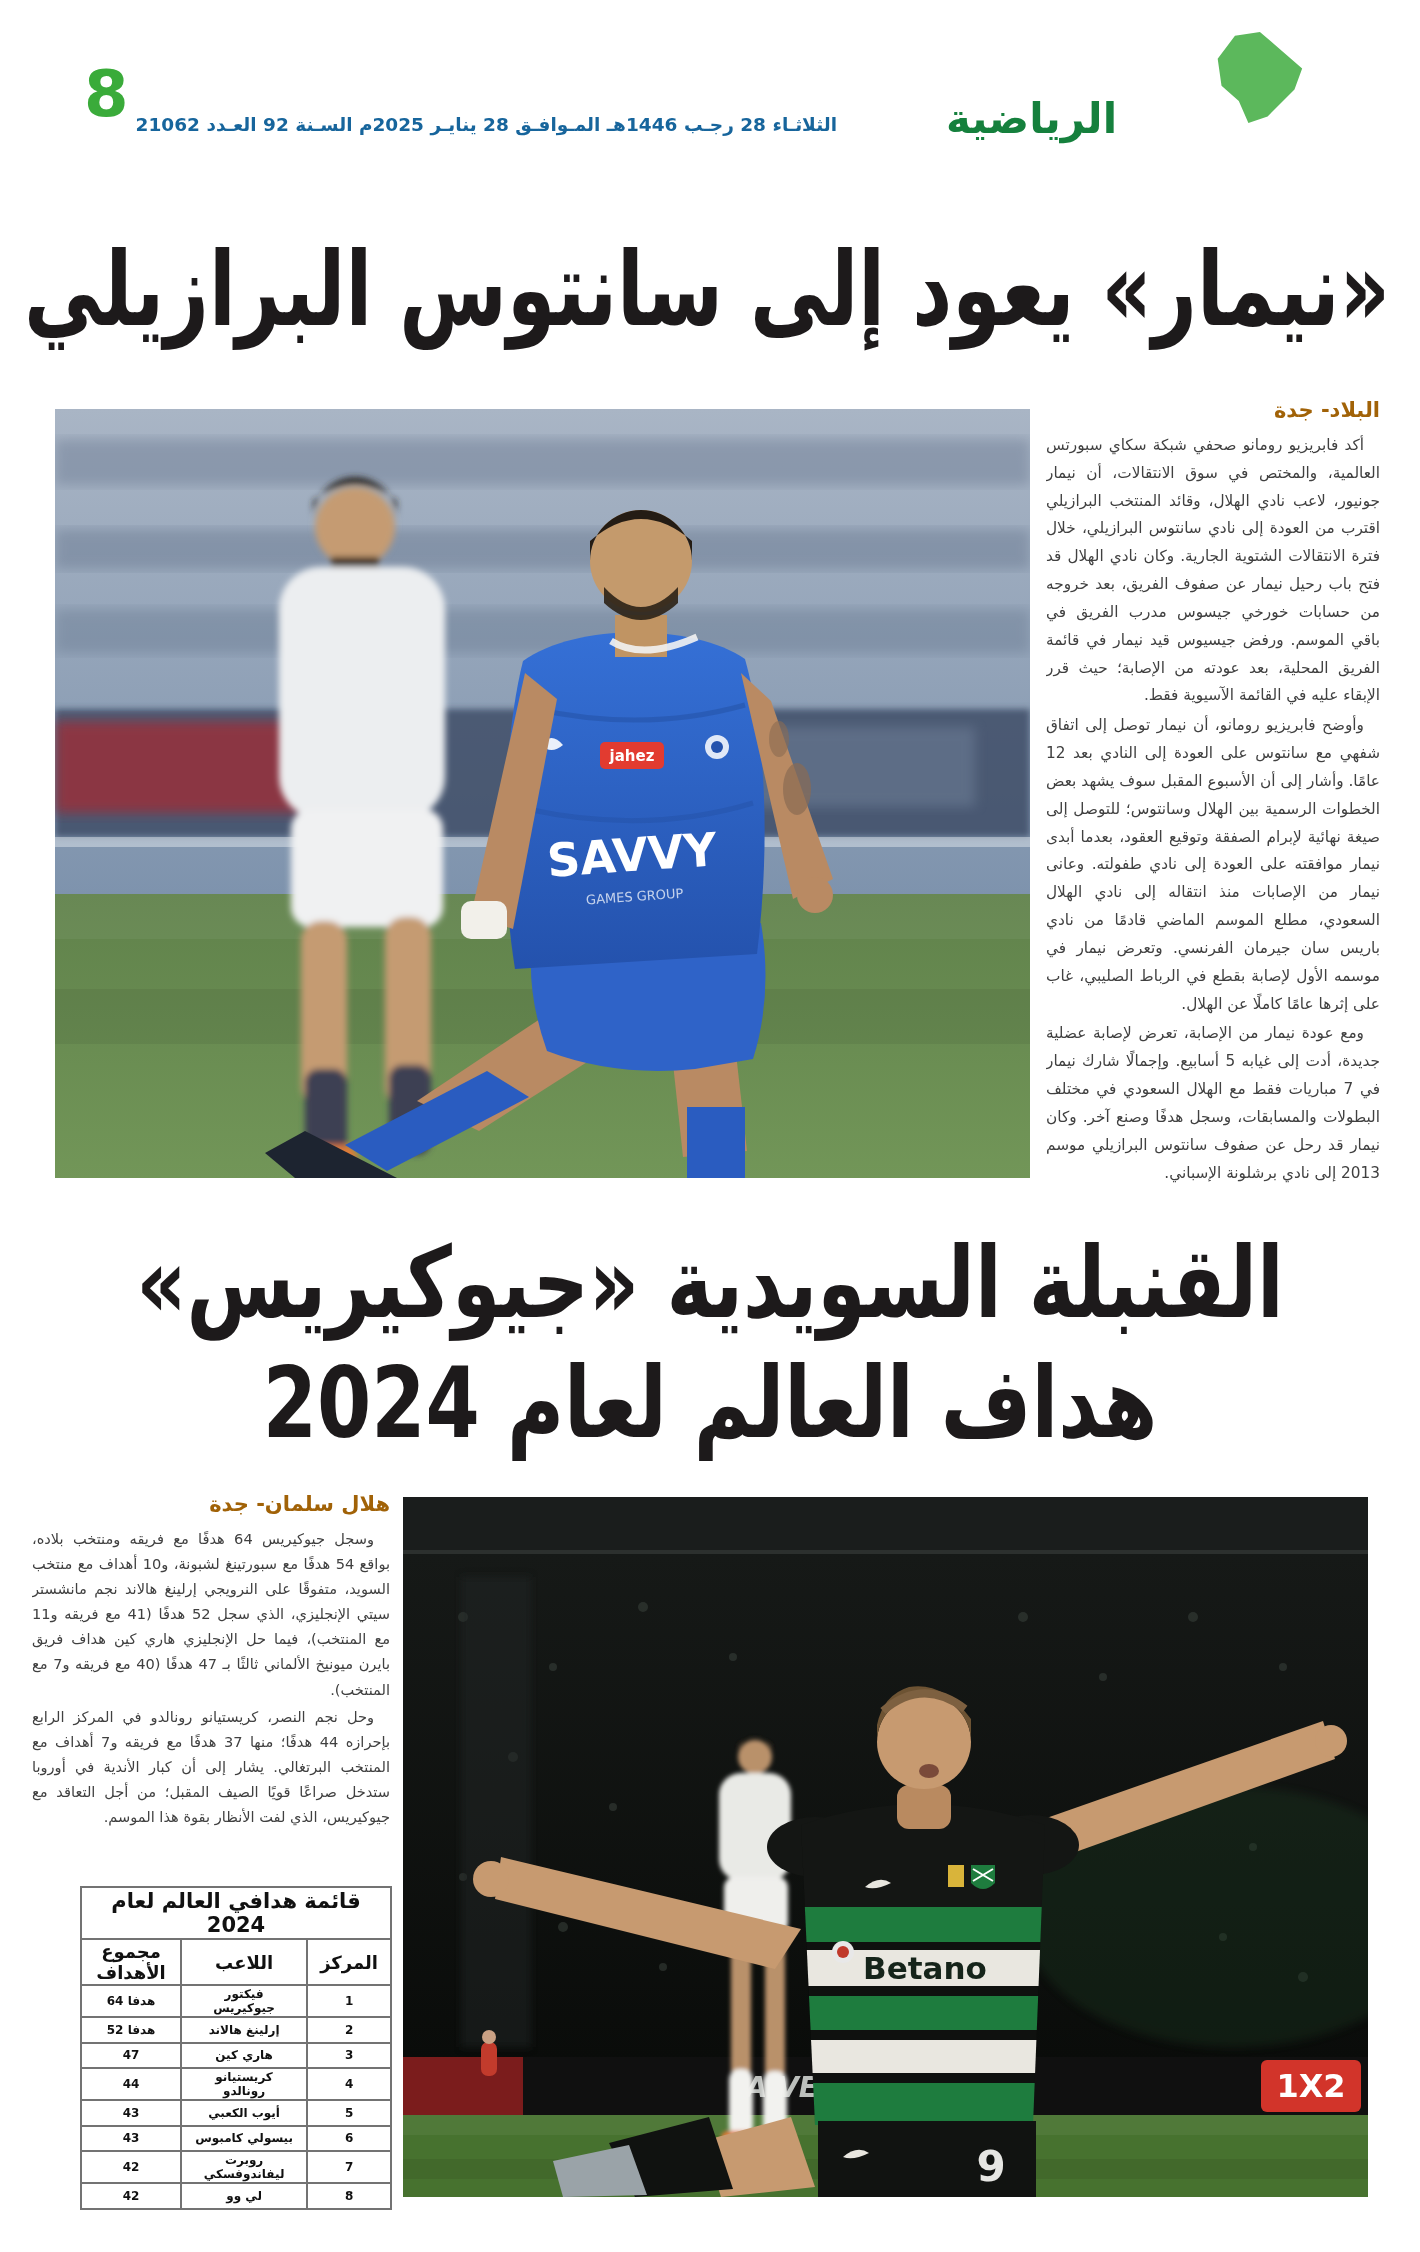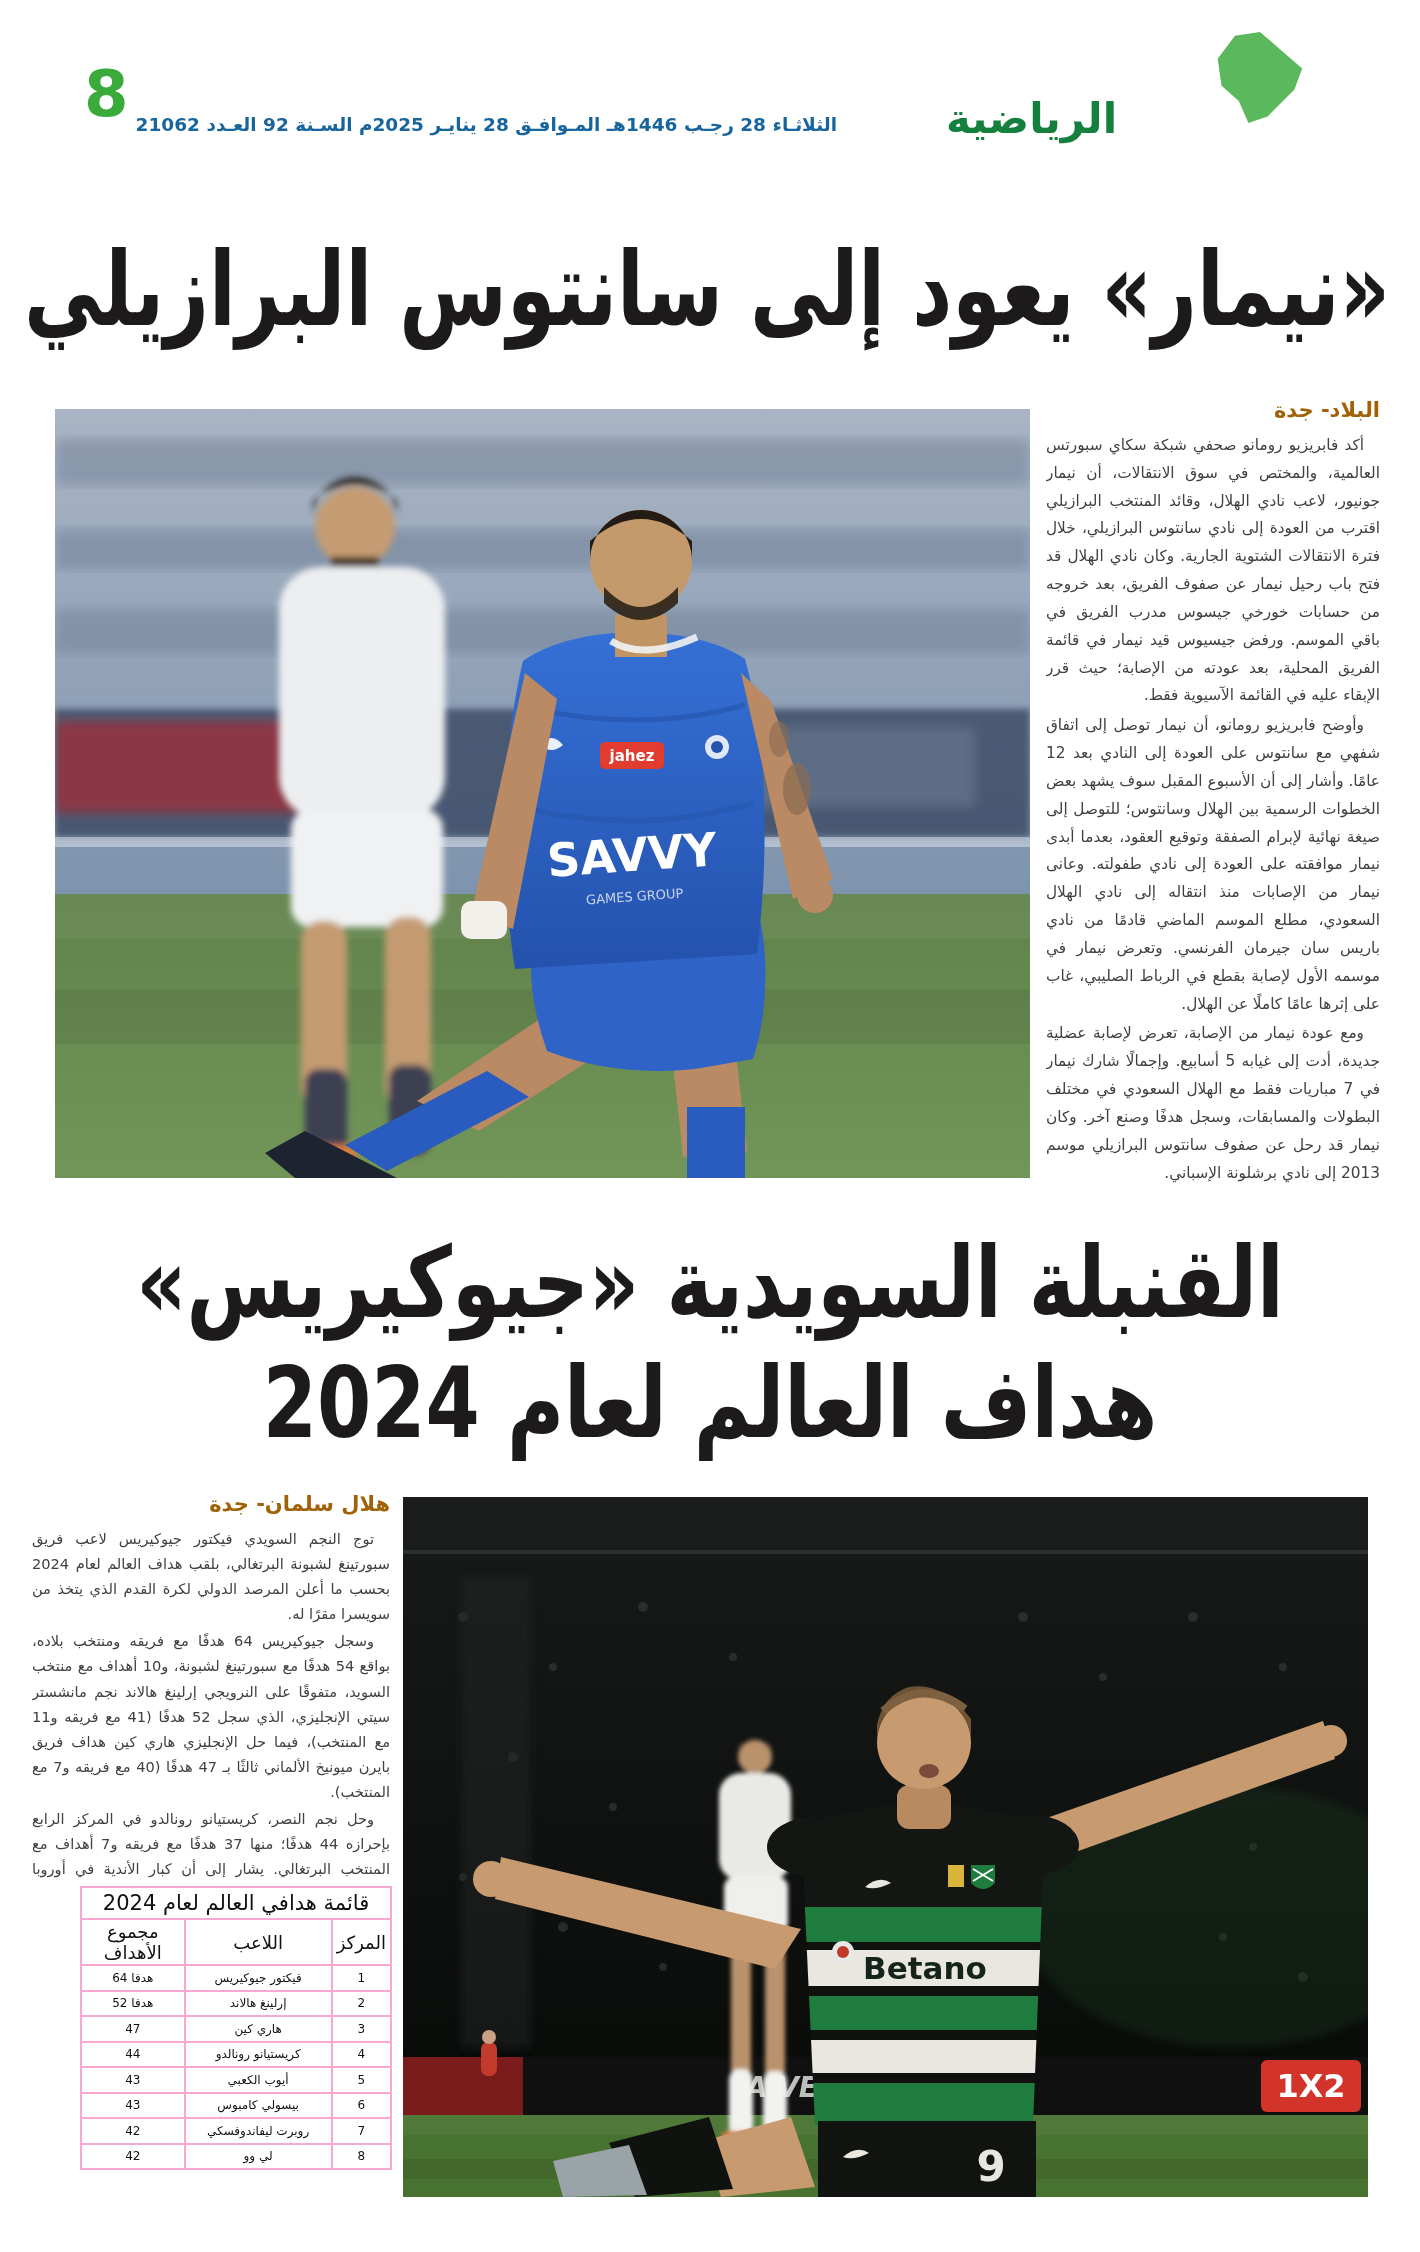--- a/index.html
+++ b/index.html
@@ -74,22 +74,22 @@
   .photo-1 { left:55px; top:409px; width:975px; height:769px; }
   .photo-2 { left:403px; top:1497px; width:965px; height:700px; }
 
   
   .scorers {
     position:absolute; left:80px; top:1886px; width:312px;
     border-collapse:collapse; direction:rtl;
     font-family:"DejaVu Sans", sans-serif;
   }
   .scorers th, .scorers td {
-    border:2px solid #f9a8d4; color:#111; font-weight:normal;
-    text-align:center; vertical-align:middle; padding:1px 4px;
+    border:2px solid #737373; color:#111; font-weight:bold;
+    text-align:center; vertical-align:middle; padding:1px 12px;
   }
   .scorers .title-cell { font-size:21px; height:32px; }
   .scorers .head-row th { font-size:18px; height:29px; }
   .scorers td { font-size:12px; height:25.5px; }
   .scorers .col-rank  { width:54px; }
   .scorers .col-player{ width:152px; }
   .scorers .col-goals { width:106px; direction:ltr; }
 </style>
 </head>
 <body>
@@ -197,21 +197,20 @@
     <p>ومع عودة نيمار من الإصابة، تعرض لإصابة عضلية جديدة، أدت إلى غيابه 5 أسابيع. وإجمالًا شارك نيمار في 7 مباريات فقط مع الهلال السعودي في مختلف البطولات والمسابقات، وسجل هدفًا وصنع آخر. وكان نيمار قد رحل عن صفوف سانتوس البرازيلي موسم 2013 إلى نادي برشلونة الإسباني.</p>
   </div>
 
   <h2 class="headline-2">
     <span class="line">القنبلة السويدية «جيوكيريس»</span>
     <span class="line">هداف العالم لعام 2024</span>
   </h2>
 
   <div class="article-col article-2">
     <div class="byline">هلال سلمان- جدة</div>
-    <p>توج النجم السويدي فيكتور جيوكيريس لاعب فريق سبورتينغ لشبونة البرتغالي، بلقب هداف العالم لعام 2024 بحسب ما أعلن المرصد الدولي لكرة القدم الذي يتخذ من سويسرا مقرًا له.</p>
     <p>وسجل جيوكيريس 64 هدفًا مع فريقه ومنتخب بلاده، بواقع 54 هدفًا مع سبورتينغ لشبونة، و10 أهداف مع منتخب السويد، متفوقًا على النرويجي إرلينغ هالاند نجم مانشستر سيتي الإنجليزي، الذي سجل 52 هدفًا (41 مع فريقه و11 مع المنتخب)، فيما حل الإنجليزي هاري كين هداف فريق بايرن ميونيخ الألماني ثالثًا بـ 47 هدفًا (40 مع فريقه و7 مع المنتخب).</p>
     <p>وحل نجم النصر، كريستيانو رونالدو في المركز الرابع بإحرازه 44 هدفًا؛ منها 37 هدفًا مع فريقه و7 أهداف مع المنتخب البرتغالي. يشار إلى أن كبار الأندية في أوروبا ستدخل صراعًا قويًا الصيف المقبل؛ من أجل التعاقد مع جيوكيريس، الذي لفت الأنظار بقوة هذا الموسم.</p>
   </div>
 
   <table class="scorers">
     <tbody>
         <tr>
           <th class="title-cell" colspan="3">قائمة هدافي العالم لعام 2024</th>
         </tr>
     <tr class="head-row">

